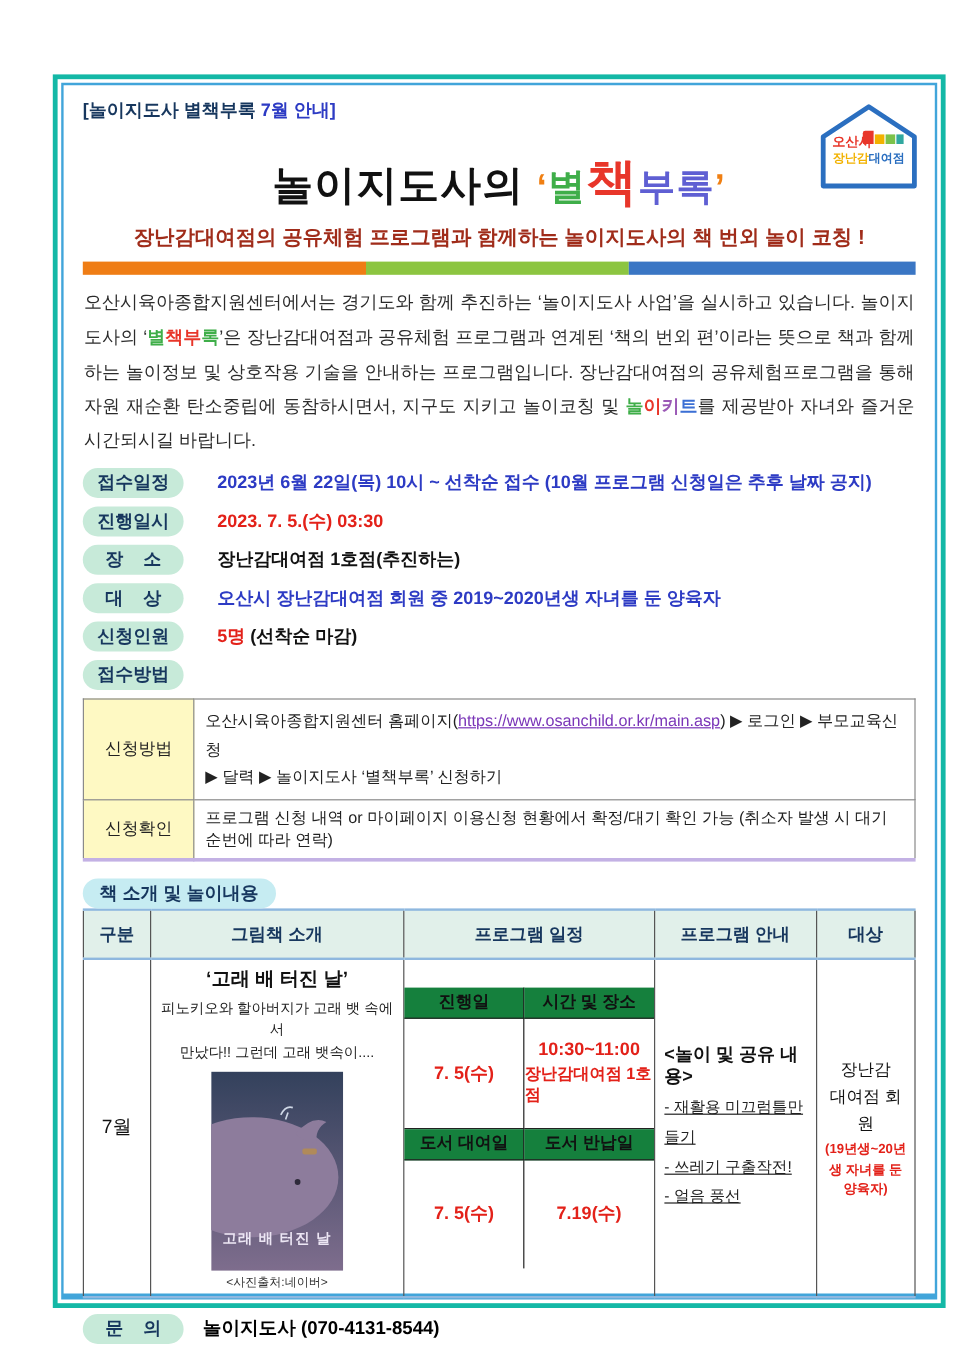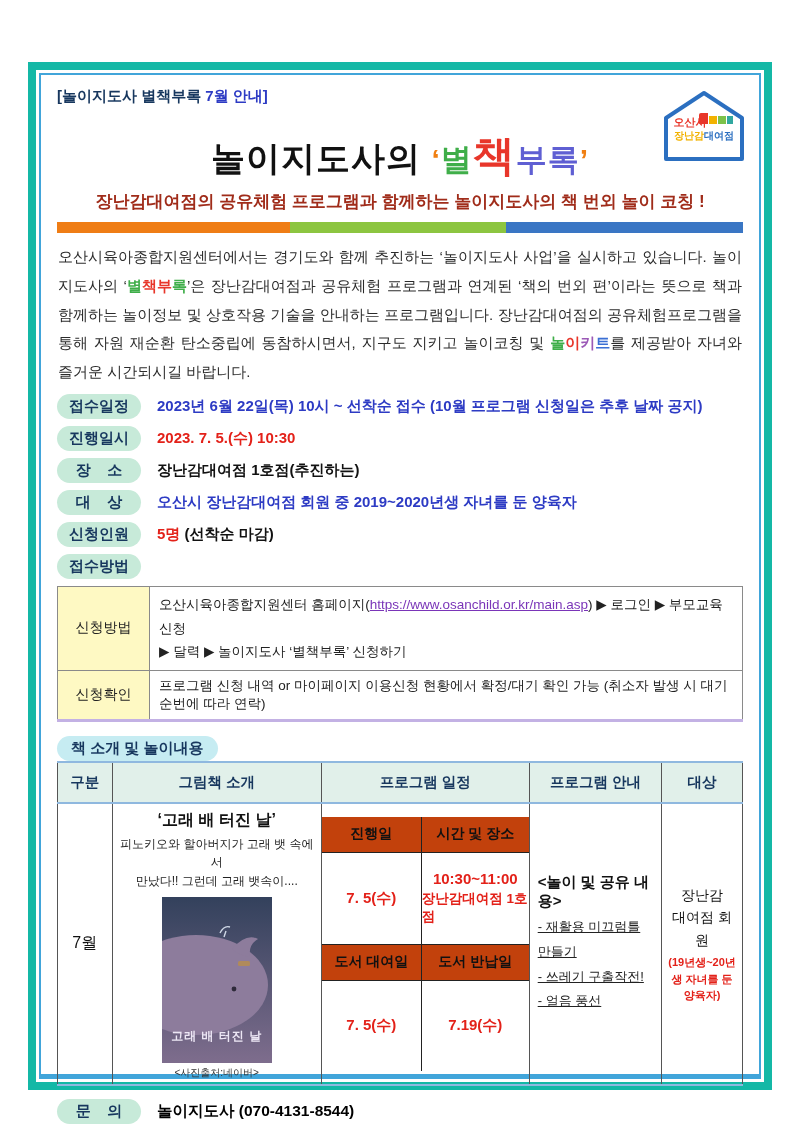--- a/index.html
+++ b/index.html
@@ -1,19 +1,19 @@
 <!DOCTYPE html>
 <html><head>
 <meta charset="utf-8">
 <style>
   * { margin:0; padding:0; box-sizing:border-box; }
   body { font-family:"Liberation Sans","DejaVu Sans",sans-serif; background:#fff; }
   .page { position:relative; width:800px; height:1132px; background:#fff; overflow:hidden; }
-  .frame { position:absolute; left:28px; top:62px; width:744px; height:1028px;
-           border:8px solid #14b8a6; padding:3px; }
+  .frame { position:absolute; left:44px; top:62px; width:744px; height:1028px;
+           border:4px solid #14b8a6; padding:3px; }
   .frame-inner { width:100%; height:100%; border:2px solid #41a5da; border-bottom-width:5px;
                  padding:10px 16px 8px; position:relative; }
 
   .top-label { font-size:15px; font-weight:bold; color:#17375e; margin-top:2px; }
   .top-label .blue { color:#2d3bc4; }
 
   
   .logo { position:absolute; top:14px; right:12px; width:86px; height:74px; }
   .logo svg { position:absolute; inset:0; }
   .logo .ltxt { position:absolute; width:100%; text-align:center; font-weight:bold; }
@@ -37,21 +37,21 @@
   .tricolor .o { width:34%; background:#ef7d15; }
   .tricolor .g { width:31.5%; background:#8cc540; }
   .tricolor .b { width:34.5%; background:#3a76c4; }
 
   .intro { margin:10px 1px 4px; font-size:15px; line-height:1.92; text-align:justify; color:#2b2b2b; }
   .c-green { color:#3fae49; font-weight:bold; }
   .c-red   { color:#e8362a; font-weight:bold; }
   .c-purp  { color:#9b59b6; font-weight:bold; }
   .c-blue  { color:#3b6fd4; font-weight:bold; }
 
-  .info-row { display:flex; align-items:center; gap:16px; margin:7px 0; }
+  .info-row { display:flex; align-items:center; gap:28px; margin:7px 0; }
   .badge { display:inline-block; min-width:84px; text-align:center; background:#c7ead9;
            color:#17375e; font-weight:bold; font-size:15px; padding:3px 8px;
            border-radius:14px; white-space:pre; }
   .iv { font-size:15px; font-weight:bold;text-align:center; }
   .iv.blue { color:#2d3bc4; } .iv.red { color:#e32119; } .iv.black { color:#111; }
 
   table.apply { width:100%; border-collapse:collapse; margin-top:6px; font-size:13.5px; color:#222;
                 border-bottom:3px solid #c3b1e4; }
   table.apply td { border:1px solid #8a8a8a; padding:6px 9px; }
   table.apply td.lb { width:92px; text-align:center; background:#fef9c3; font-size:14px; }
@@ -72,21 +72,21 @@
   .book-desc { font-size:12px; color:#222; line-height:1.55; margin-top:4px; }
   .cover { position:relative; width:110px; height:166px; margin:6px auto 0; }
   .cover-title { position:absolute; bottom:18px; width:100%; text-align:center;
                  color:#ece6f4; font-size:12px; font-weight:bold; letter-spacing:1px; }
   .caption { font-size:10px; color:#333; margin:3px 0 2px; }
   td.schedcell { padding:0; }
   .sched { display:grid; grid-template-columns:100px 1fr; }
   .sched > div { border-right:1px solid #222; border-bottom:1px solid #222;
                  display:flex; flex-direction:column; align-items:center; justify-content:center; }
   .sched > div:nth-child(2n) { border-right:none; }
-  .sched .sh { background:#c2410c; font-weight:bold; font-size:14px; color:#111; height:36px; }
+  .sched .sh { background:#15803d; font-weight:bold; font-size:14px; color:#111; height:26px; }
   .sched .sv { height:92px; color:#e32119; font-weight:bold; font-size:15px; }
   .sched .sv.last { height:90px; border-bottom:none; }
   .sched .sub { font-size:13.5px; margin-top:3px; }
   td.guidecell { padding:6px 8px; }
   .guide-title { font-size:15px; font-weight:bold; color:#111; margin-bottom:4px; }
   .guide-item { font-size:13px; color:#222; line-height:1.9;text-decoration:underline; }
   td.targetcell { text-align:center; padding:4px; }
   .target-main { font-size:14px; color:#111; line-height:1.6; }
   .target-sub { font-size:11px; color:#e32119; font-weight:bold; line-height:1.5; margin-top:3px; }
 
@@ -133,21 +133,21 @@
       <p class="intro">
         <span>오산시육아종합지원센터에서는 경기도와 함께 추진하는 ‘놀이지도사 사업’을 실시하고 있습니다. 놀이지도사의 ‘</span><span class="c-green">별</span><span class="c-red">책</span><span class="c-red">부</span><span class="c-green">록</span><span>’은 장난감대여점과 공유체험 프로그램과 연계된 ‘책의 번외 편’이라는 뜻으로 책과 함께하는 놀이정보 및 상호작용 기술을 안내하는 프로그램입니다. 장난감대여점의 공유체험프로그램을 통해 자원 재순환 탄소중립에 동참하시면서, 지구도 지키고 놀이코칭 및 </span><span class="c-green">놀</span><span class="c-red">이</span><span class="c-purp">키</span><span class="c-blue">트</span><span>를 제공받아 자녀와 즐거운 시간되시길 바랍니다.</span>
       </p>
 
       <div class="info-row">
         <span class="badge">접수일정</span>
         <span class="iv blue">2023년 6월 22일(목) 10시 ~ 선착순 접수 (10월 프로그램 신청일은 추후 날짜 공지)</span>
       </div>
       <div class="info-row">
         <span class="badge">진행일시</span>
-        <span class="iv red">2023. 7. 5.(수) 10:30</span>
+        <span class="iv red">2023. 7. 5.(수) 03:30</span>
       </div>
       <div class="info-row">
         <span class="badge">장    소</span>
         <span class="iv black">장난감대여점 1호점(추진하는)</span>
       </div>
       <div class="info-row">
         <span class="badge">대    상</span>
         <span class="iv blue">오산시 장난감대여점 회원 중 2019~2020년생 자녀를 둔 양육자</span>
       </div>
       <div class="info-row">

